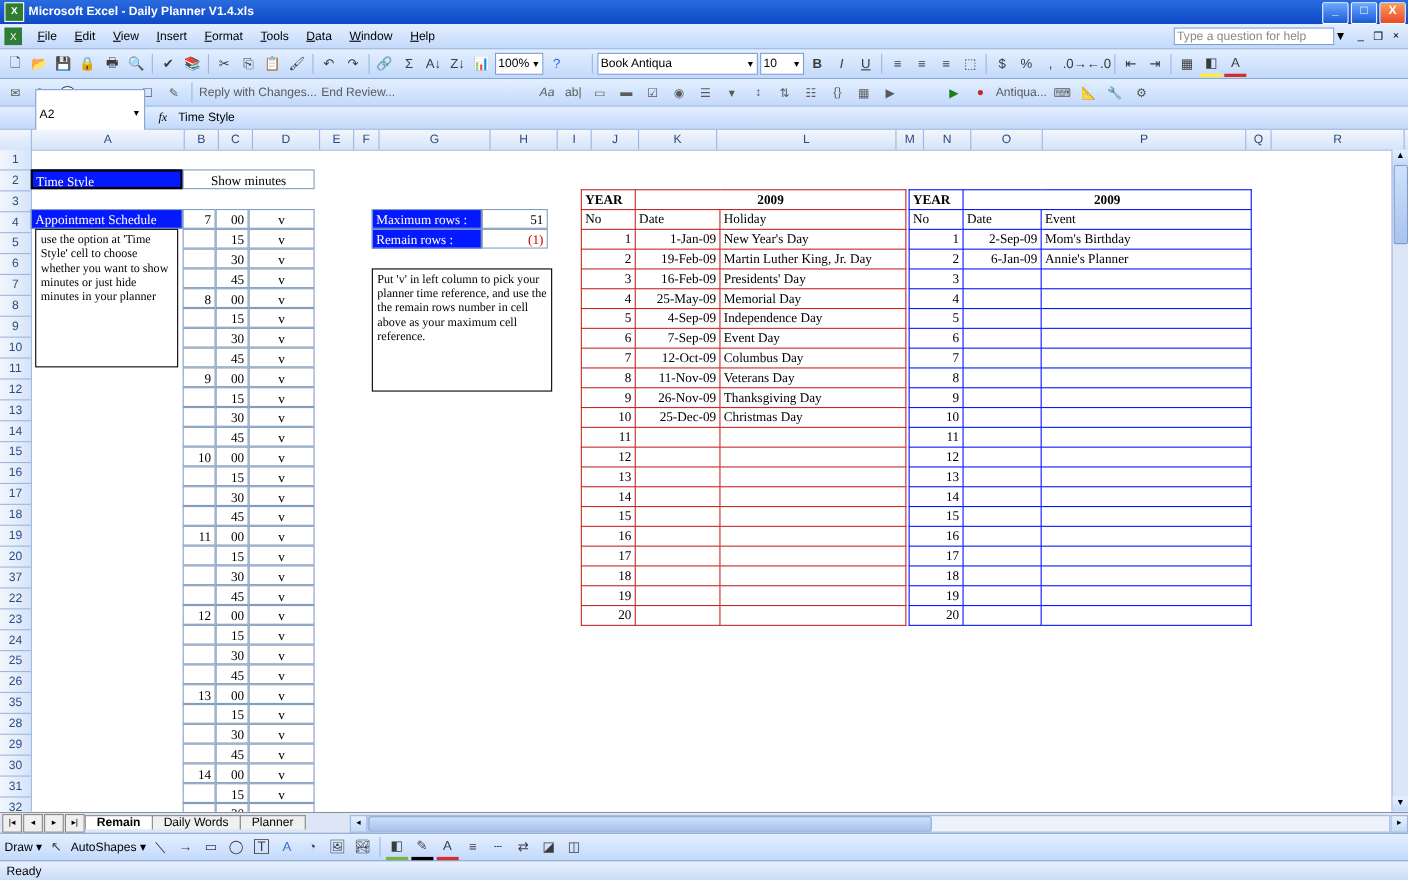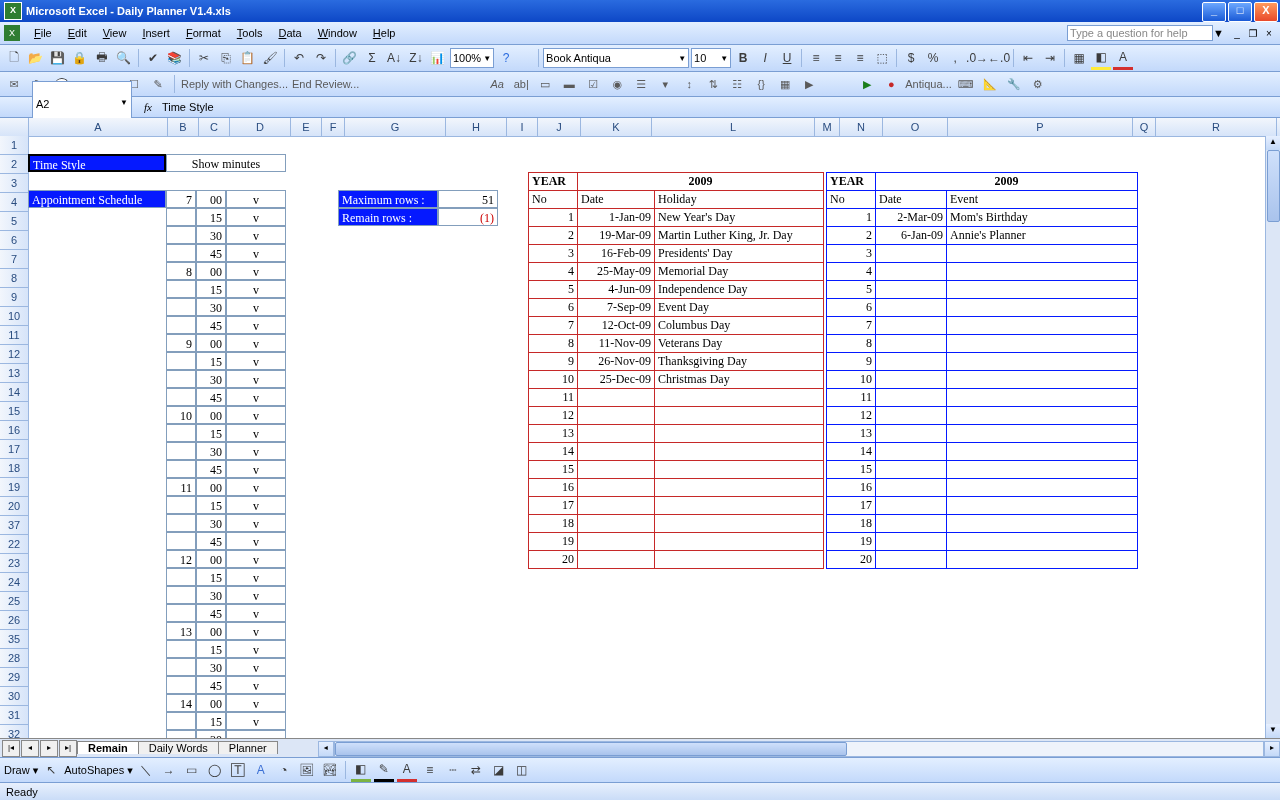--- a/index.html
+++ b/index.html
@@ -255,20 +255,21 @@
       <div class="rh">28</div>
       <div class="rh">29</div>
       <div class="rh">30</div>
       <div class="rh">31</div>
       <div class="rh">32</div>
     </div>
   <div class="sheet" id="sheet">
       <div class="cell selcell" style="left:0px;top:18px;width:138px">Time Style</div>
       <div class="cell bord" style="left:138px;top:18px;width:120px;text-align:center">Show minutes</div>
       <div class="cell bluebg bord" style="left:0px;top:54px;width:138px">Appointment Schedule</div>
+      <div class="tbox" style="left:4px;top:72px;width:120px;height:118px">use the option at 'Time Style' cell to choose whether you want to show minutes or just hide minutes in your planner</div>
       <div class="cell bord" style="left:138px;top:54px;width:30px;text-align:right">7</div>
       <div class="cell bord" style="left:168px;top:54px;width:30px;text-align:right">00</div>
       <div class="cell bord" style="left:198px;top:54px;width:60px;text-align:center">v</div>
       <div class="cell bord" style="left:138px;top:72px;width:30px;text-align:right"></div>
       <div class="cell bord" style="left:168px;top:72px;width:30px;text-align:right">15</div>
       <div class="cell bord" style="left:198px;top:72px;width:60px;text-align:center">v</div>
       <div class="cell bord" style="left:138px;top:90px;width:30px;text-align:right"></div>
       <div class="cell bord" style="left:168px;top:90px;width:30px;text-align:right">30</div>
       <div class="cell bord" style="left:198px;top:90px;width:60px;text-align:center">v</div>
       <div class="cell bord" style="left:138px;top:108px;width:30px;text-align:right"></div>
@@ -352,54 +353,55 @@
       <div class="cell bord" style="left:138px;top:576px;width:30px;text-align:right"></div>
       <div class="cell bord" style="left:168px;top:576px;width:30px;text-align:right">15</div>
       <div class="cell bord" style="left:198px;top:576px;width:60px;text-align:center">v</div>
       <div class="cell bord" style="left:138px;top:594px;width:30px;text-align:right"></div>
       <div class="cell bord" style="left:168px;top:594px;width:30px;text-align:right">30</div>
       <div class="cell bord" style="left:198px;top:594px;width:60px;text-align:center">v</div>
       <div class="cell bluebg bord" style="left:310px;top:54px;width:100px">Maximum rows :</div>
       <div class="cell bord" style="left:410px;top:54px;width:60px;text-align:right">51</div>
       <div class="cell bluebg bord" style="left:310px;top:72px;width:100px">Remain rows :</div>
       <div class="cell bord" style="left:410px;top:72px;width:60px;text-align:right;color:#c00">(1)</div>
+      <div class="tbox2" style="left:310px;top:108px;width:154px;height:104px">Put 'v' in left column to pick your planner time reference, and use the the remain rows number in cell above as your maximum cell reference.</div>
       <table class="minitable" style="--bc:#c62828;left:500px;top:36px">
         <tbody>
           <tr>
             <td class="hdrcell" style="width:42px">YEAR</td>
             <td colspan="2" class="hdrcell" style="text-align:center;width:232px">2009</td>
           </tr>
           <tr>
             <td style="width:42px">No</td>
             <td style="width:70px">Date</td>
             <td style="width:162px">Holiday</td>
           </tr>
           <tr>
             <td class="r">1</td>
             <td class="r">1-Jan-09</td>
             <td>New Year's Day</td>
           </tr>
           <tr>
             <td class="r">2</td>
-            <td class="r">19-Mar-09</td>
+            <td class="r">19-Feb-09</td>
             <td>Martin Luther King, Jr. Day</td>
           </tr>
           <tr>
             <td class="r">3</td>
             <td class="r">16-Feb-09</td>
             <td>Presidents' Day</td>
           </tr>
           <tr>
             <td class="r">4</td>
             <td class="r">25-May-09</td>
             <td>Memorial Day</td>
           </tr>
           <tr>
             <td class="r">5</td>
-            <td class="r">4-Jun-09</td>
+            <td class="r">4-Sep-09</td>
             <td>Independence Day</td>
           </tr>
           <tr>
             <td class="r">6</td>
             <td class="r">7-Sep-09</td>
             <td>Event Day</td>
           </tr>
           <tr>
             <td class="r">7</td>
             <td class="r">12-Oct-09</td>
@@ -478,21 +480,21 @@
             <td class="hdrcell" style="width:42px">YEAR</td>
             <td colspan="2" class="hdrcell" style="text-align:center;width:248px">2009</td>
           </tr>
           <tr>
             <td style="width:42px">No</td>
             <td style="width:64px">Date</td>
             <td style="width:184px">Event</td>
           </tr>
           <tr>
             <td class="r">1</td>
-            <td class="r">2-Mar-09</td>
+            <td class="r">2-Sep-09</td>
             <td>Mom's Birthday</td>
           </tr>
           <tr>
             <td class="r">2</td>
             <td class="r">6-Jan-09</td>
             <td>Annie's Planner</td>
           </tr>
           <tr>
             <td class="r">3</td>
             <td class="r"></td>

